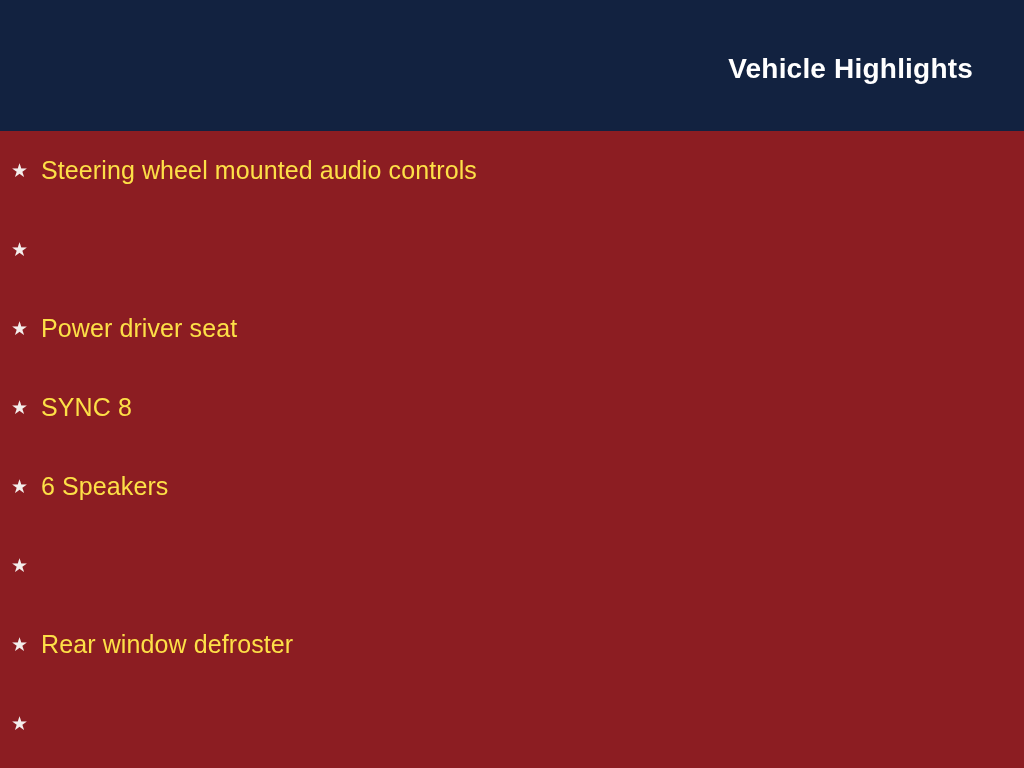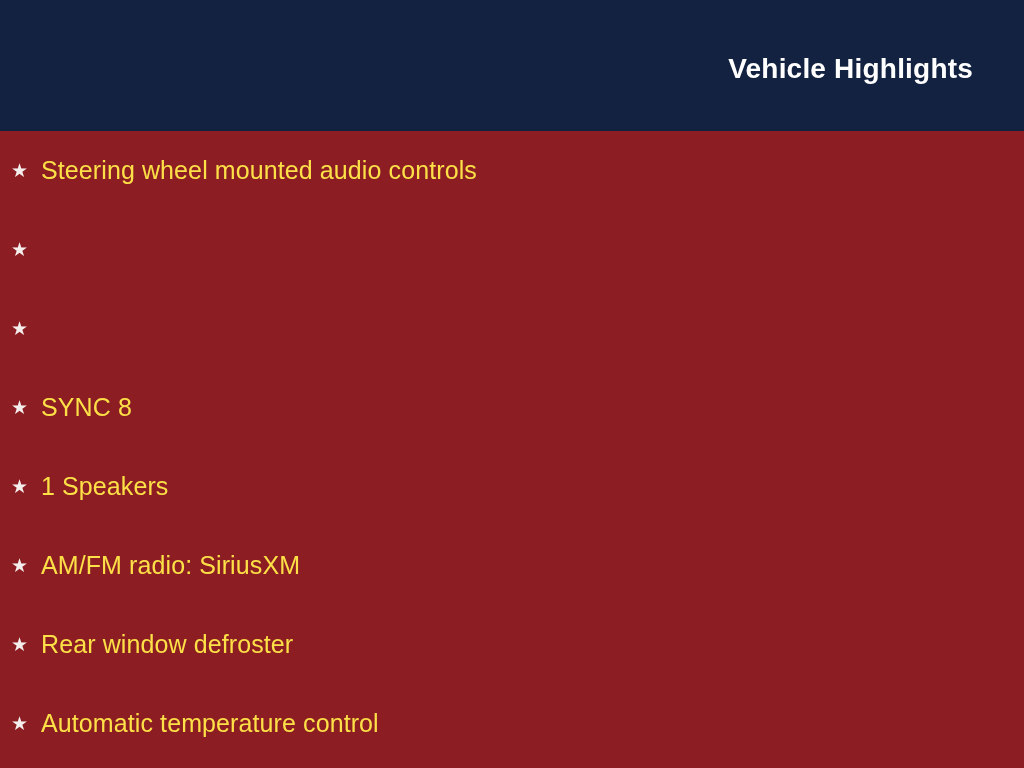--- a/index.html
+++ b/index.html
@@ -118,43 +118,42 @@
         <span class="bullet-star">★</span>
         <span class="feature-text">Steering wheel mounted audio controls</span>
       </li>
 
       <li class="feature-item">
         <span class="bullet-star">★</span>
       </li>
 
       <li class="feature-item">
         <span class="bullet-star">★</span>
+        <span class="feature-text">Power driver seat</span>
       </li>
 
       <li class="feature-item">
         <span class="bullet-star">★</span>
         <span class="feature-text">SYNC 8</span>
       </li>
 
       <li class="feature-item">
         <span class="bullet-star">★</span>
-        <span class="feature-text">1 Speakers</span>
+        <span class="feature-text">6 Speakers</span>
       </li>
 
       <li class="feature-item">
         <span class="bullet-star">★</span>
-        <span class="feature-text">AM/FM radio: SiriusXM</span>
       </li>
 
       <li class="feature-item">
         <span class="bullet-star">★</span>
         <span class="feature-text">Rear window defroster</span>
       </li>
 
       <li class="feature-item">
         <span class="bullet-star">★</span>
-        <span class="feature-text">Automatic temperature control</span>
       </li>
 
     </ul>
   </div>
 
 </div>
 
 </body></html>

